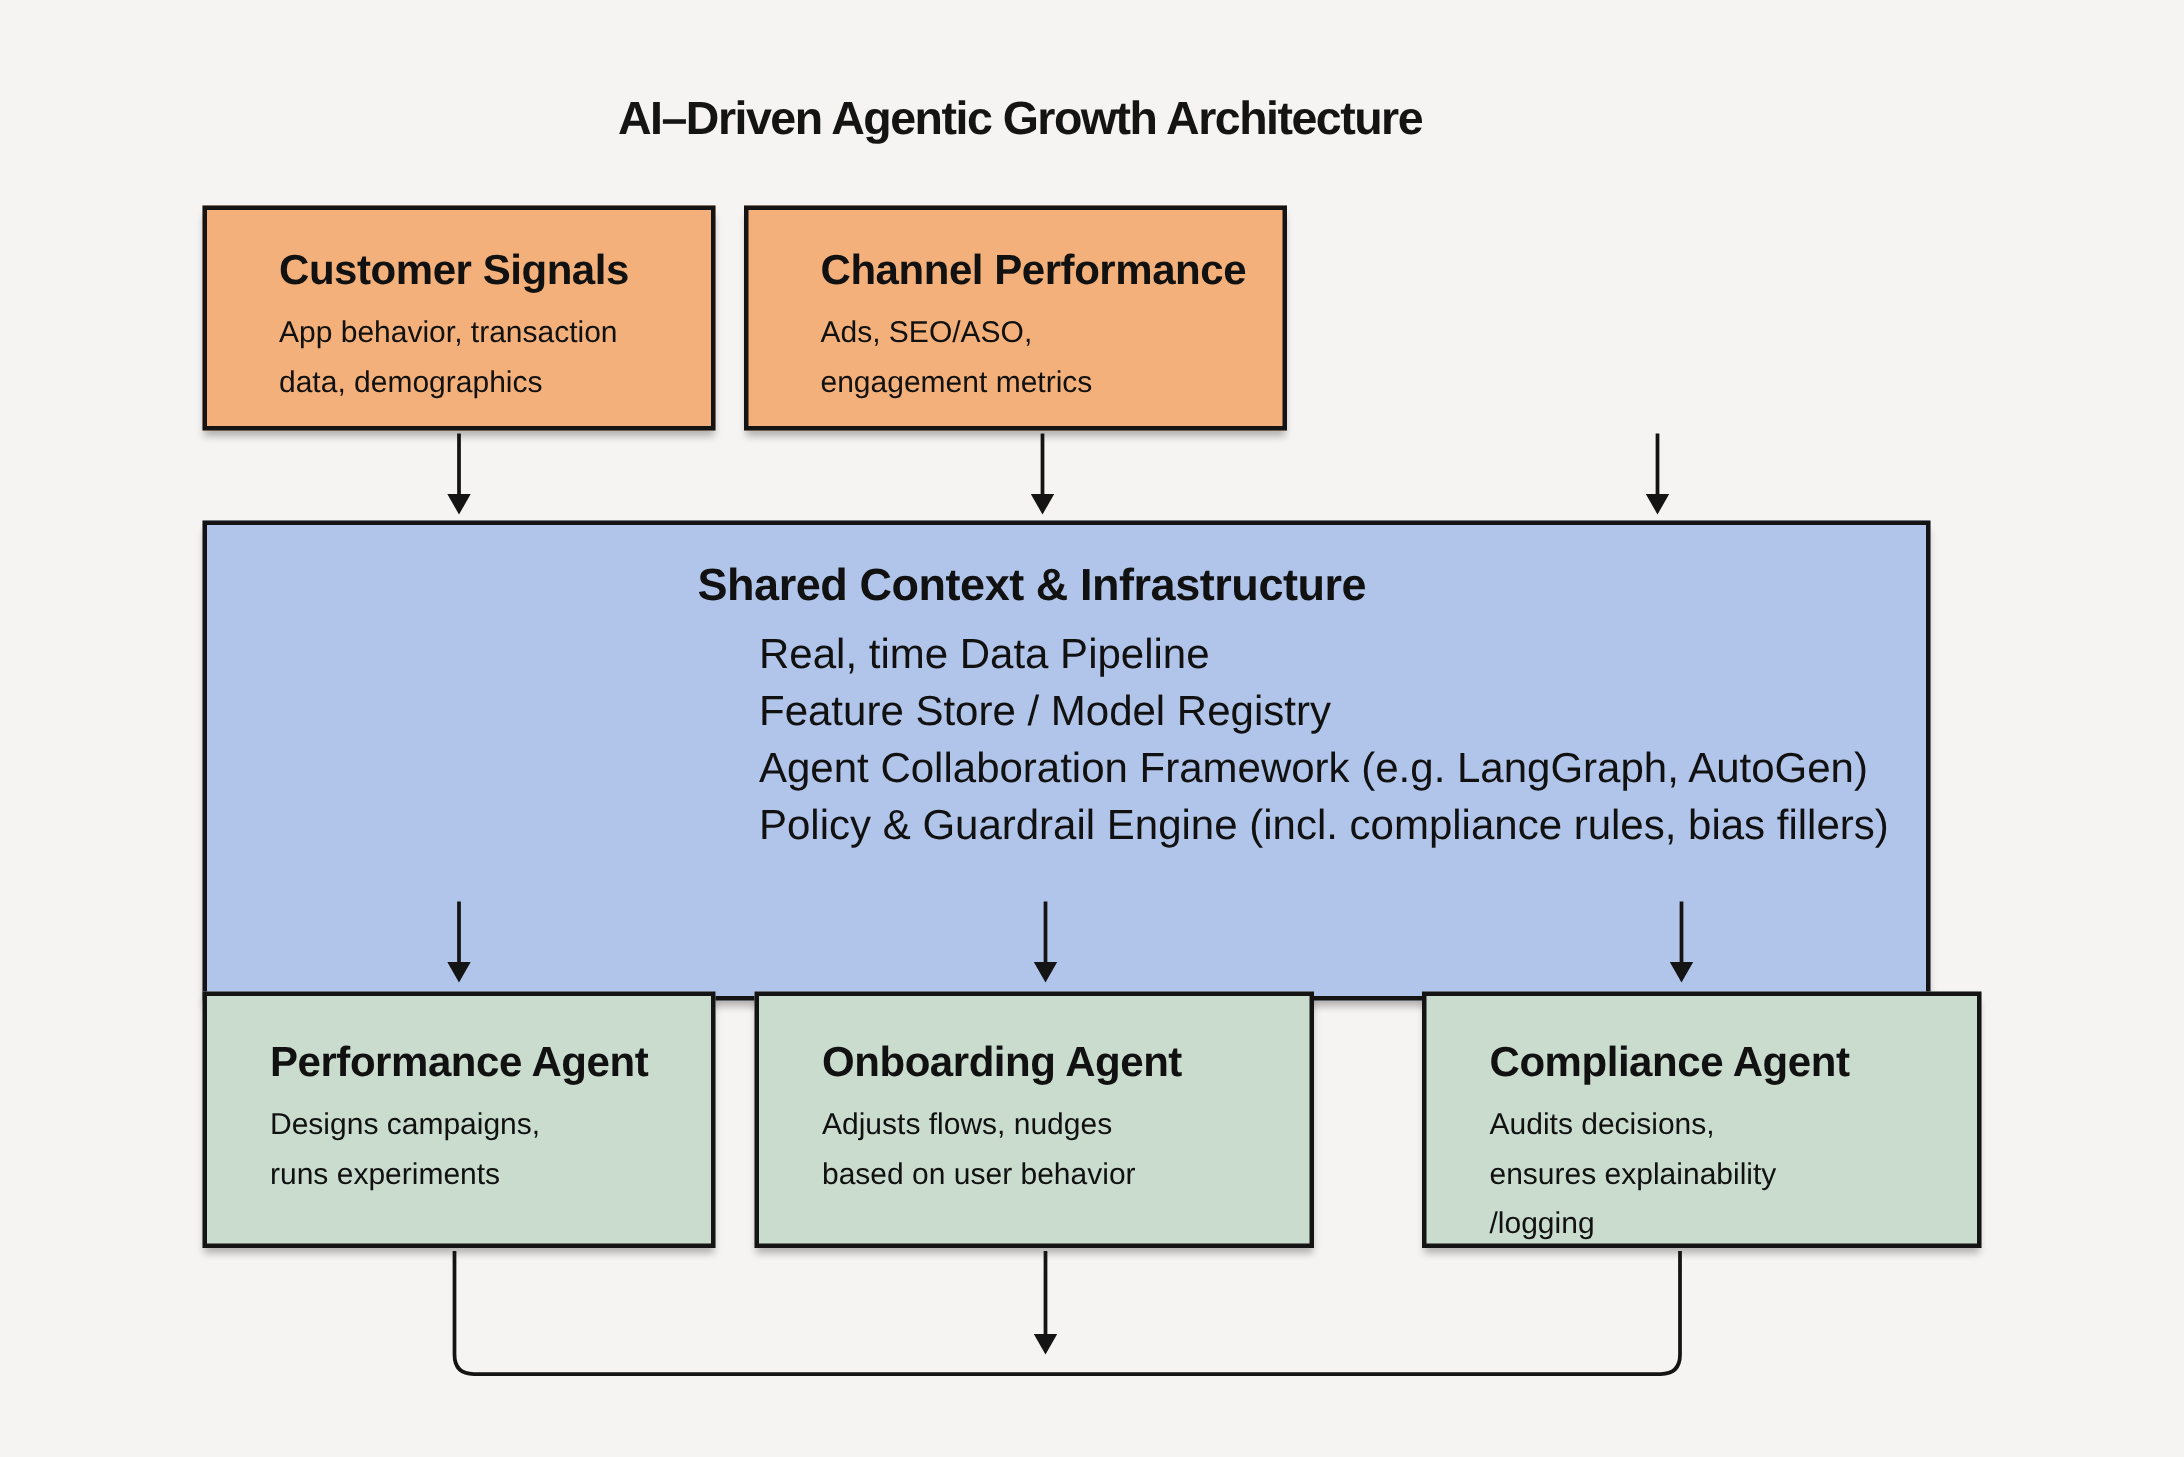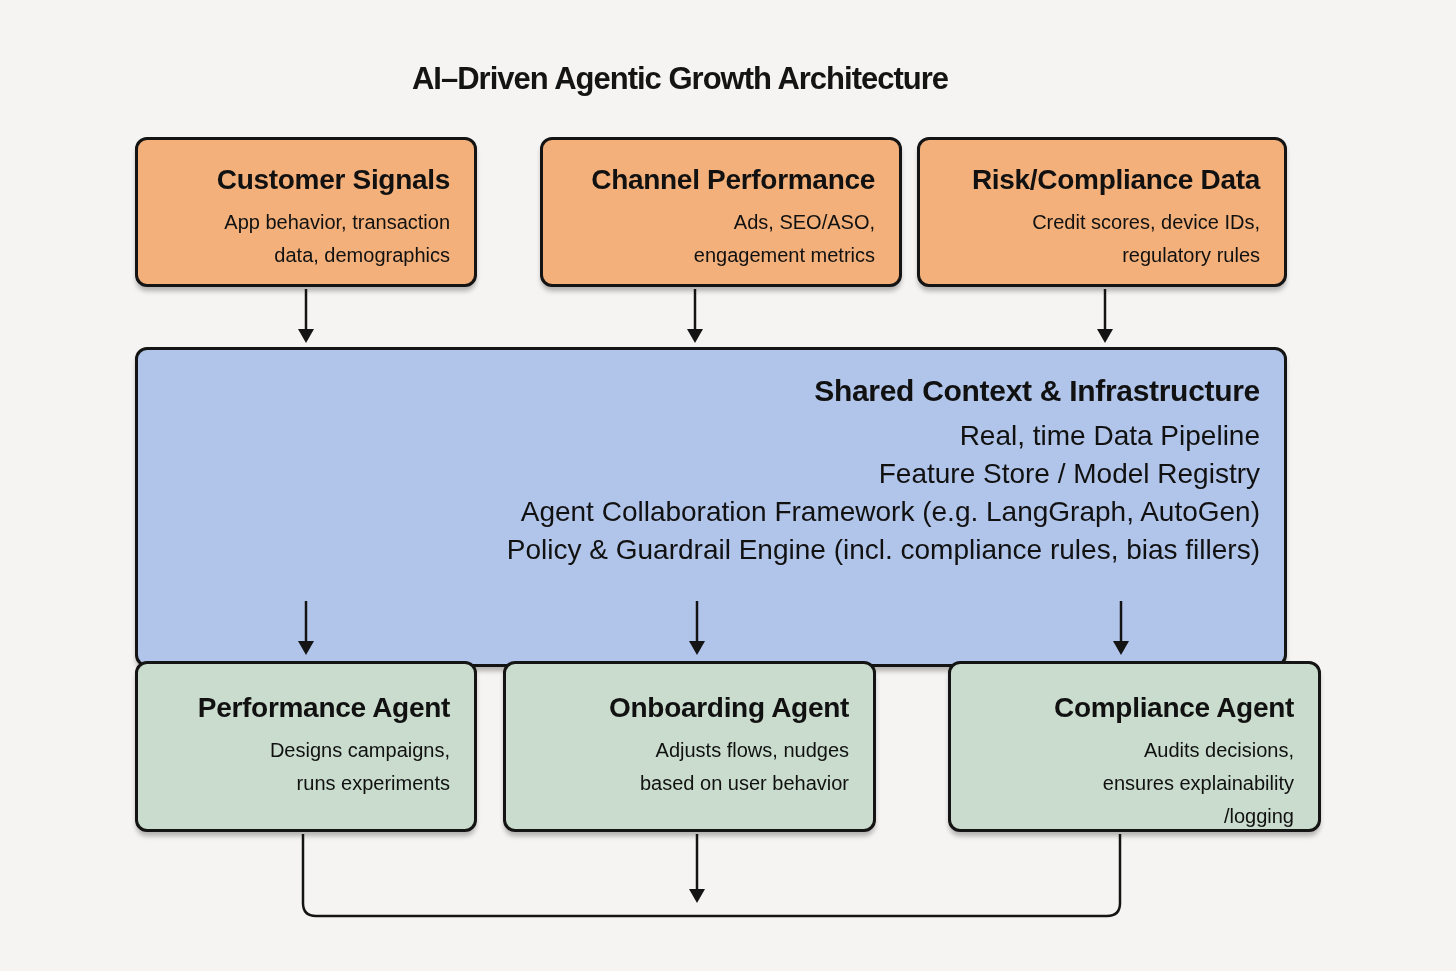--- a/index.html
+++ b/index.html
@@ -13,39 +13,38 @@
   }
   .stage{position:absolute;inset:0;width:1456px;height:971px;}
   .diagram-title{
     position:absolute;left:680px;top:40px;transform:translateX(-50%);
     font-size:31px;font-weight:700;letter-spacing:-1px;white-space:nowrap;
     color:#141414;
   }
   .node{
     position:absolute;
     border:3px solid var(--border,#141414);
-    border-radius:12px;
+    border-radius:0;
     box-shadow:0 5px 5px -1px rgba(0,0,0,0.28);
     box-sizing:border-box;
-    text-align:right;
   }
   .node .box-title{font-weight:700;font-size:28px;letter-spacing:-0.3px;}
   .node .box-desc{font-size:20px;line-height:33px;margin-top:10px;white-space:pre-line;}
   .source{background:var(--source-fill,#f3b07a);padding:24px 24px 0 48px;}
   .agent{background:var(--agent-fill,#c9dccd);padding:28px 24px 0 42px;}
   .hub{
     background:var(--hub-fill,#b1c4e9);
     left:135px;top:347px;width:1152px;height:320px;
     padding:24px 24px 0 327px;
   }
   .hub .box-title{font-size:30px;}
   .hub-items{margin-top:9px;}
   .hub-item{font-size:28px;line-height:38px;margin-left:41px;}
   .src1{left:135px;top:137px;width:342px;height:150px;}
-  .src2{left:540px;top:137px;width:362px;height:150px;}
+  .src2{left:496px;top:137px;width:362px;height:150px;}
   .src3{left:917px;top:137px;width:370px;height:150px;}
   .ag1{left:135px;top:661px;width:342px;height:171px;}
   .ag2{left:503px;top:661px;width:373px;height:171px;}
   .ag3{left:948px;top:661px;width:373px;height:171px;}
   svg.connectors{position:absolute;inset:0;pointer-events:none;}
   svg.connectors path{stroke:#141414;stroke-width:2.5;fill:none;}
 </style>
 </head>
 <body>
 
@@ -55,25 +54,20 @@
 
   <div class="node source src1">
     <div class="box-title">Customer Signals</div>
     <div class="box-desc">App behavior, transaction
 data, demographics</div>
   </div>
   <div class="node source src2">
     <div class="box-title">Channel Performance</div>
     <div class="box-desc">Ads, SEO/ASO,
 engagement metrics</div>
-  </div>
-  <div class="node source src3">
-    <div class="box-title">Risk/Compliance Data</div>
-    <div class="box-desc">Credit scores, device IDs,
-regulatory rules</div>
   </div>
 
   <div class="node hub">
     <div class="box-title">Shared Context &amp; Infrastructure</div>
     <div class="hub-items">
       <div class="hub-item">Real, time Data Pipeline</div>
       <div class="hub-item">Feature Store / Model Registry</div>
       <div class="hub-item">Agent Collaboration Framework (e.g. LangGraph, AutoGen)</div>
       <div class="hub-item">Policy &amp; Guardrail Engine (incl. compliance rules, bias fillers)</div>
     </div>

